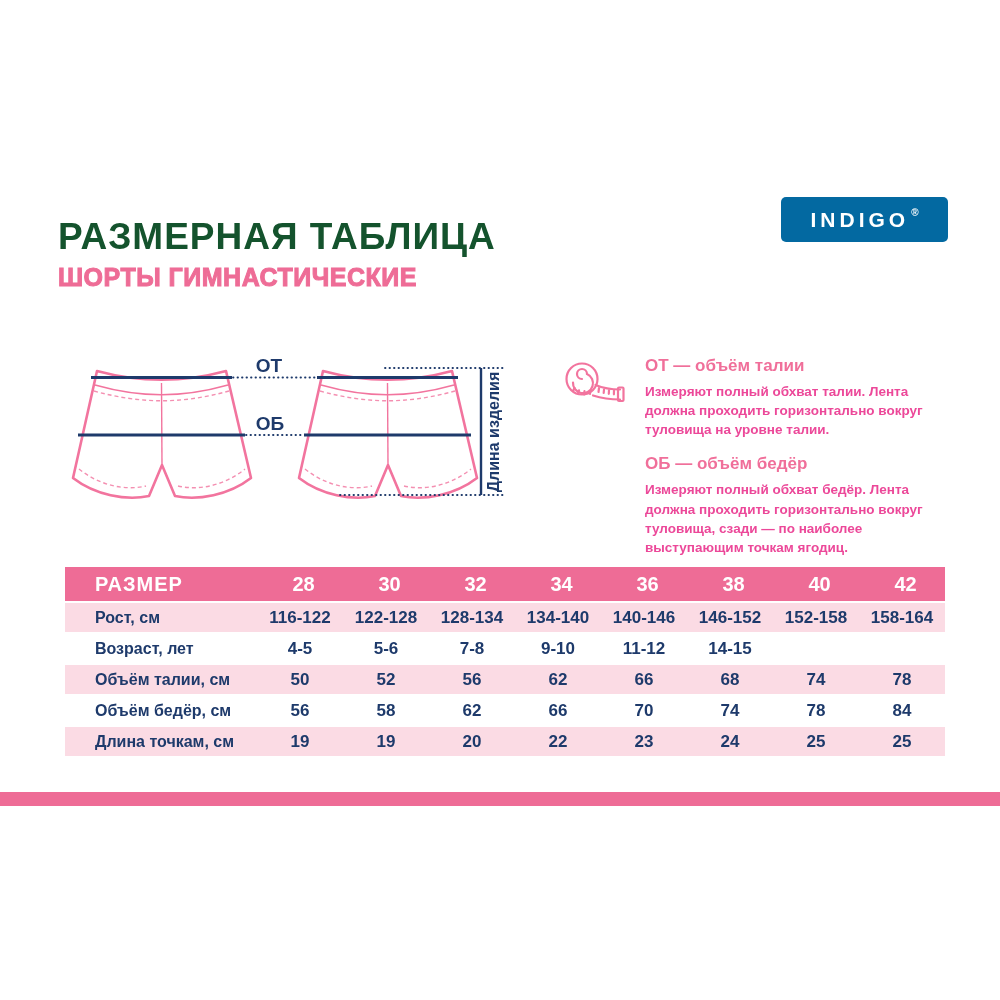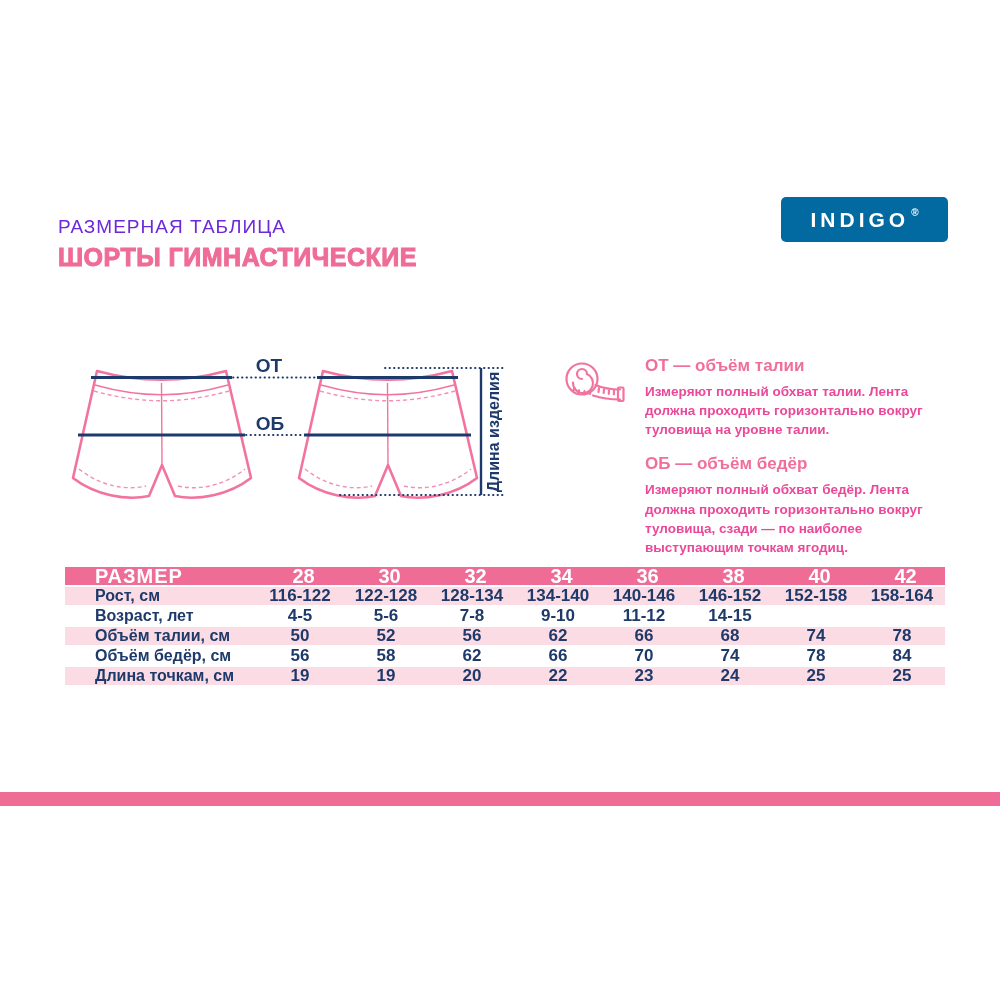--- a/index.html
+++ b/index.html
@@ -13,21 +13,21 @@
     position:absolute; left:781px; top:197px; width:167px; height:45px;
     background:#0369a1; border-radius:5px;
     display:flex; align-items:center; justify-content:center;
     color:#ffffff; font-weight:bold; font-size:21px; letter-spacing:4px;
   }
   .logo .reg { font-size:10px; letter-spacing:0; transform:translateY(-7px); margin-left:2px; }
 
   
   .titles { position:absolute; left:58px; top:216px; }
   .subtitle {
-    font-size:19px; color:#6d28d9; font-weight:normal; letter-spacing:1px;
+    font-size:37px; color:#14532d; font-weight:bold; letter-spacing:1px;
   }
   .title {
     margin-top:5px; font-size:25px; color:#ee6c96; font-weight:bold;
     letter-spacing:0.5px; -webkit-text-stroke:1px #ee6c96;
   }
 
   
   .diagram { position:absolute; left:55px; top:345px; }
   .pink-outline { fill:none; stroke:#f2749e; stroke-width:2.6; stroke-linejoin:round; }
   .pink-thin    { fill:none; stroke:#f2749e; stroke-width:1.4; }
@@ -41,22 +41,22 @@
   
   .info { position:absolute; left:561px; top:356px; width:378px; display:flex; gap:20px; }
   .tape-wrap { width:64px; flex:none; padding-top:2px; }
   .tape-icon { stroke:#f2749e; fill:none; stroke-width:2.2; stroke-linecap:round; }
   .info-texts { flex:1; }
   .m-heading { margin:0 0 6px 0; font-size:17px; color:#f06f9a; font-weight:bold; }
   .m-desc { margin:0 0 15px 0; font-size:13.5px; line-height:1.42; color:#ec4899; font-weight:600; }
 
   
   .size-table { position:absolute; left:65px; top:567px; width:880px; }
-  .t-row { display:flex; align-items:center; height:18px; margin-bottom:2px; }
-  .t-row.header { height:18px; background:#ee6c96;gap:7px; }
+  .t-row { display:flex; align-items:center; height:29px; margin-bottom:2px; }
+  .t-row.header { height:34px; background:#ee6c96;gap:7px; }
   .t-row.pink  { background:#fbdbe4; }
   .t-row.white { background:#ffffff;justify-content:space-between; }
   .cell-label {
     width:192px; padding-left:30px; box-sizing:border-box; flex:none;
     color:#1e3a6b; font-weight:bold; font-size:16px;
   }
   .t-row.header .cell-label { color:#ffffff; font-size:20px; letter-spacing:1px; }
   .cell-value { flex:1; text-align:center; color:#1e3a6b; font-weight:bold; font-size:17px; }
   .t-row.header .cell-value { color:#ffffff; font-size:20px; }
 

